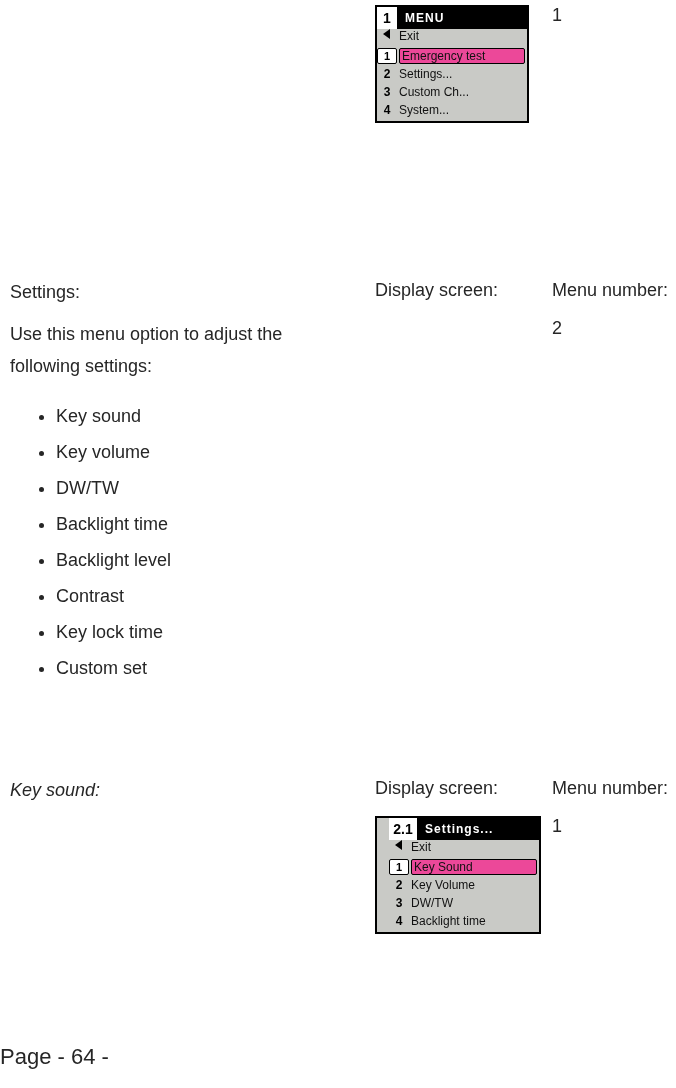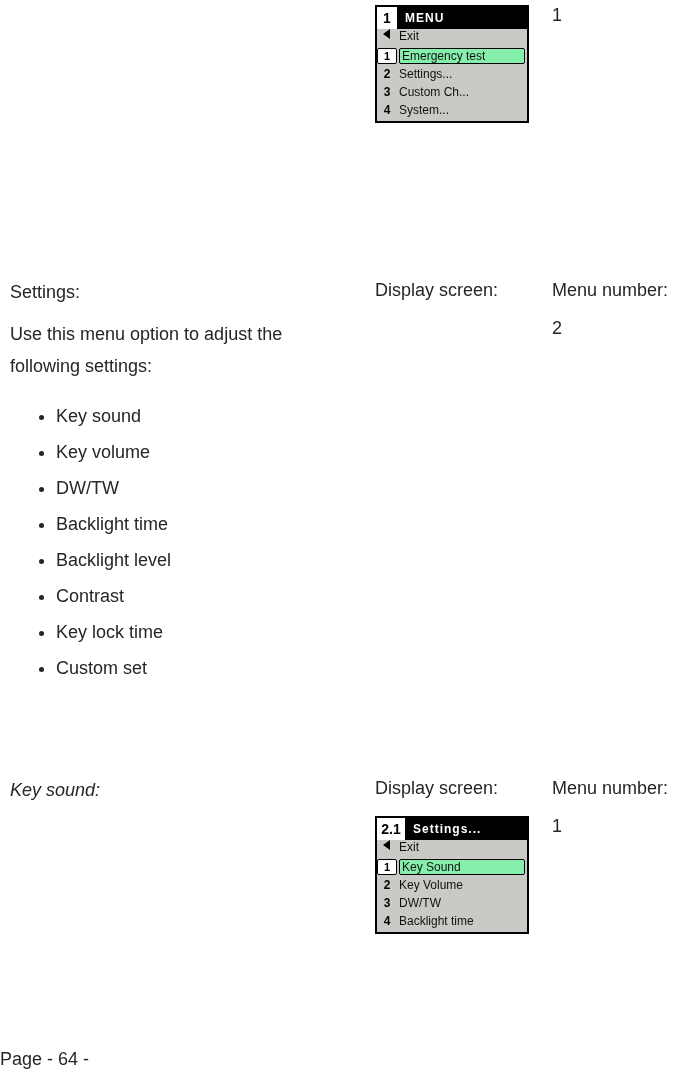--- a/index.html
+++ b/index.html
@@ -98,21 +98,21 @@
   .lcd .row.sel .idx {
     background: #fff;
     border: 1px solid #000;
     height: 14px;
     width: 18px;
     border-radius: 2px;
     font-size: 11px;
   }
   .lcd .row.sel .label {
     border: 1px solid #000;
-    background: #86efac;
+    background: #ec4899;
     height: 14px;
     line-height: 14px;
     border-radius: 2px;
     margin-left: 2px;
     margin-right: 2px;
   }
   .lcd .row.sel { margin: 1px 0; }
 
   
   ul.settings-list {
@@ -122,21 +122,21 @@
   }
   ul.settings-list li {
     font-size: 18px;
     line-height: 2;
   }
 
   .page-footer {
     position: absolute;
     left: 0;
     bottom: 18px;
-    font-size: 18px;
+    font-size: 22px;
     text-align: right;
   }
 </style>
 </head>
 <body>
 
 <div class="page">
 
   <div class="lcd" style="top:5px; left:375px;">
     <div class="titlebar">
@@ -186,21 +186,21 @@
     <li>Contrast</li>
     <li>Key lock time</li>
     <li>Custom set</li>
   </ul>
 
   <div class="col-left" style="top:778px;font-style:italic;">Key sound:</div>
   <div class="col-mid" style="top:778px;">Display screen:</div>
   <div class="col-right" style="top:778px;">Menu number:</div>
   <div class="col-right" style="top:816px;">1</div>
 
-  <div class="lcd" style="top:816px; left:375px;">
+  <div class="lcd" style="top:816px; left:375px;padding-left:12px;">
     <div class="titlebar">
       <div class="num" style="width:28px;">2.1</div>
       <div class="title">Settings...</div>
     </div>
     <div class="row">
       <div class="idx">
         <svg width="10" height="10" viewBox="0 0 10 10">
             <polygon points="8,0 8,10 1,5" fill="#000"></polygon>
           </svg>
       </div>

